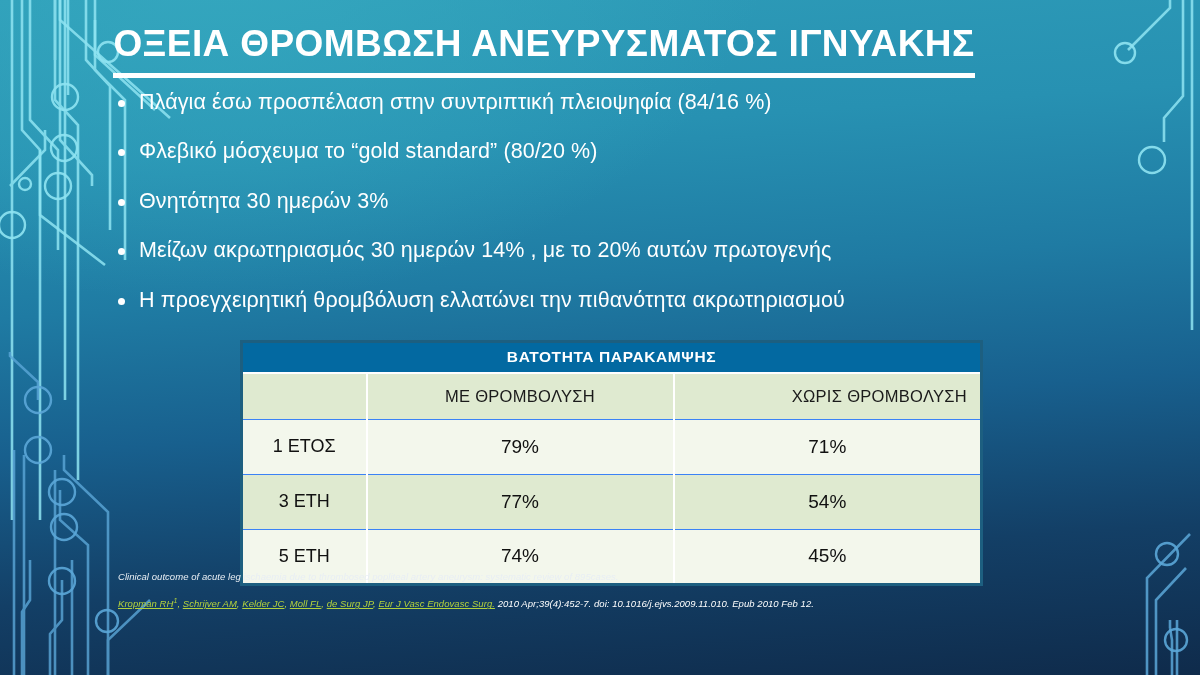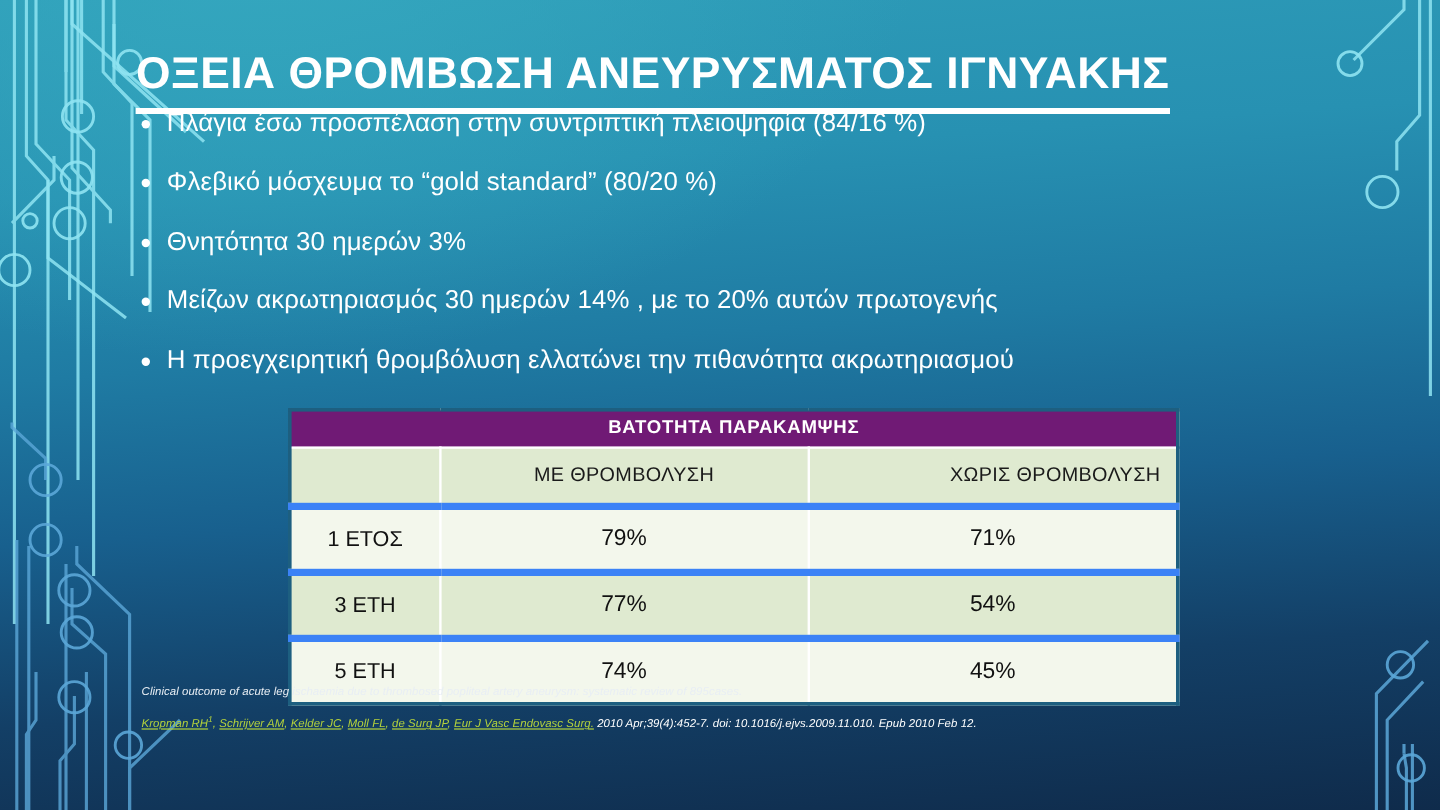--- a/index.html
+++ b/index.html
@@ -18,21 +18,20 @@
       linear-gradient(176deg, #2e9cb8 0%, #2791b2 22%, #1f7ba3 42%, #18608e 60%, #133f66 80%, #0f2b4b 100%);
   }
 
   
   .circuit { position:absolute; top:0; left:0; width:1200px; height:675px; pointer-events:none; }
 
   
   #title-block {
     position:absolute; top:24px; left:0; width:1088px;
     text-align:center;
-    margin-top:17px;
   }
   #slide-title {
     display:inline-block;
     color:#ffffff;
     font-size:37px;
     font-weight:bold;
     letter-spacing:0.4px;
     line-height:1.08;
     padding-bottom:9px;
     border-bottom:5px solid #ffffff;
@@ -76,21 +75,21 @@
     border-collapse:collapse;
     table-layout:fixed;
     border:3px solid #1d5f80;
     background:#eef4e6;
   }
   col.c1 { width:125px; }
   col.c2 { width:307px; }
   col.c3 { width:308px; }
 
   th.table-title {
-    background:#701a75;
+    background:#0369a1;
     color:#ffffff;
     font-size:15.5px;
     font-weight:bold;
     letter-spacing:0.6px;
     text-align:center;
     height:31px;
     padding:0;
     border-bottom:2px solid #ffffff;
   }
   th.col-head {
@@ -107,21 +106,21 @@
   th.col-head:last-child { border-right:none;text-align:right; }
   th.corner { background:#dfead0; }
 
   td {
     height:55px;
     padding:0;
     text-align:center;
     font-size:19px;
     color:#111111;
     border-right:2px solid #ffffff;
-    border-top:6px solid #3b82f6;
+    border-top:1px solid #3b82f6;
   }
   td:last-child { border-right:none;margin-left:18px; }
   tr.row-odd td  { background:#f3f7ec; }
   tr.row-even td { background:#dfead0; }
   td.rowlabel { font-size:18px; }
 
   
   #citation {
     position:absolute;
     left:118px; top:570px;

